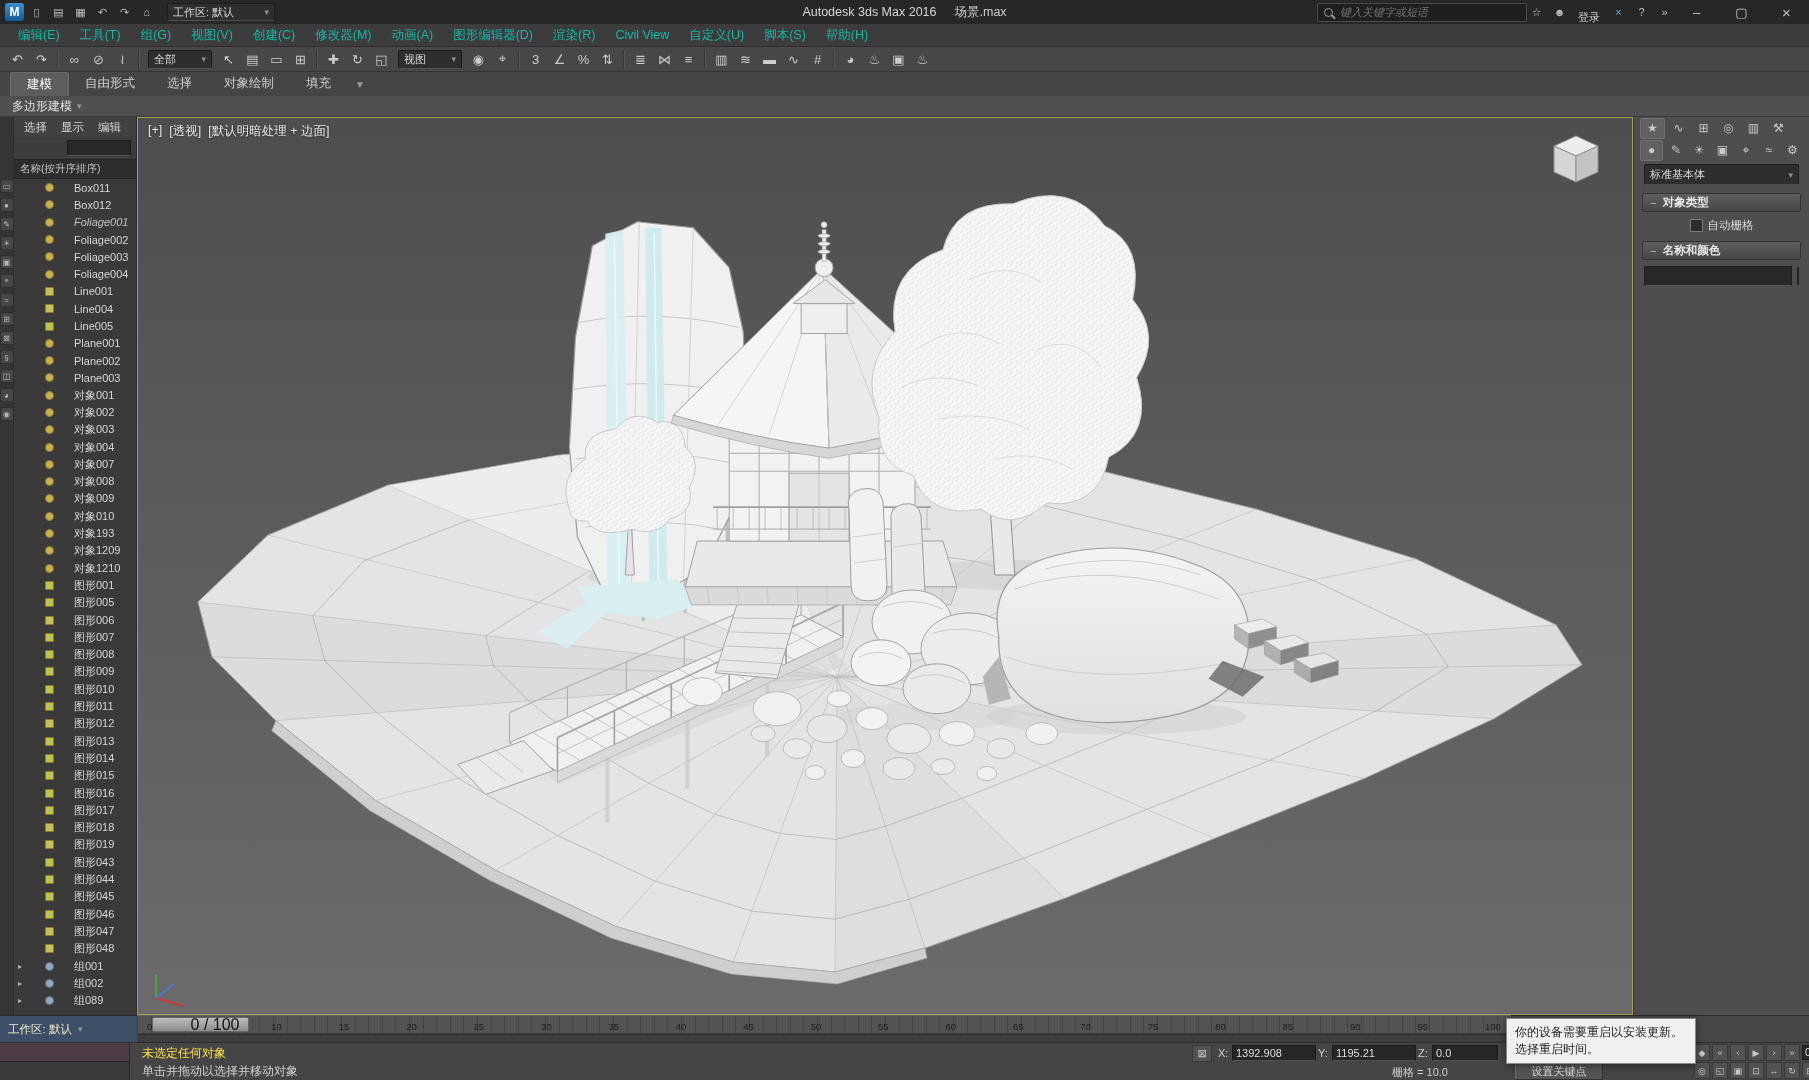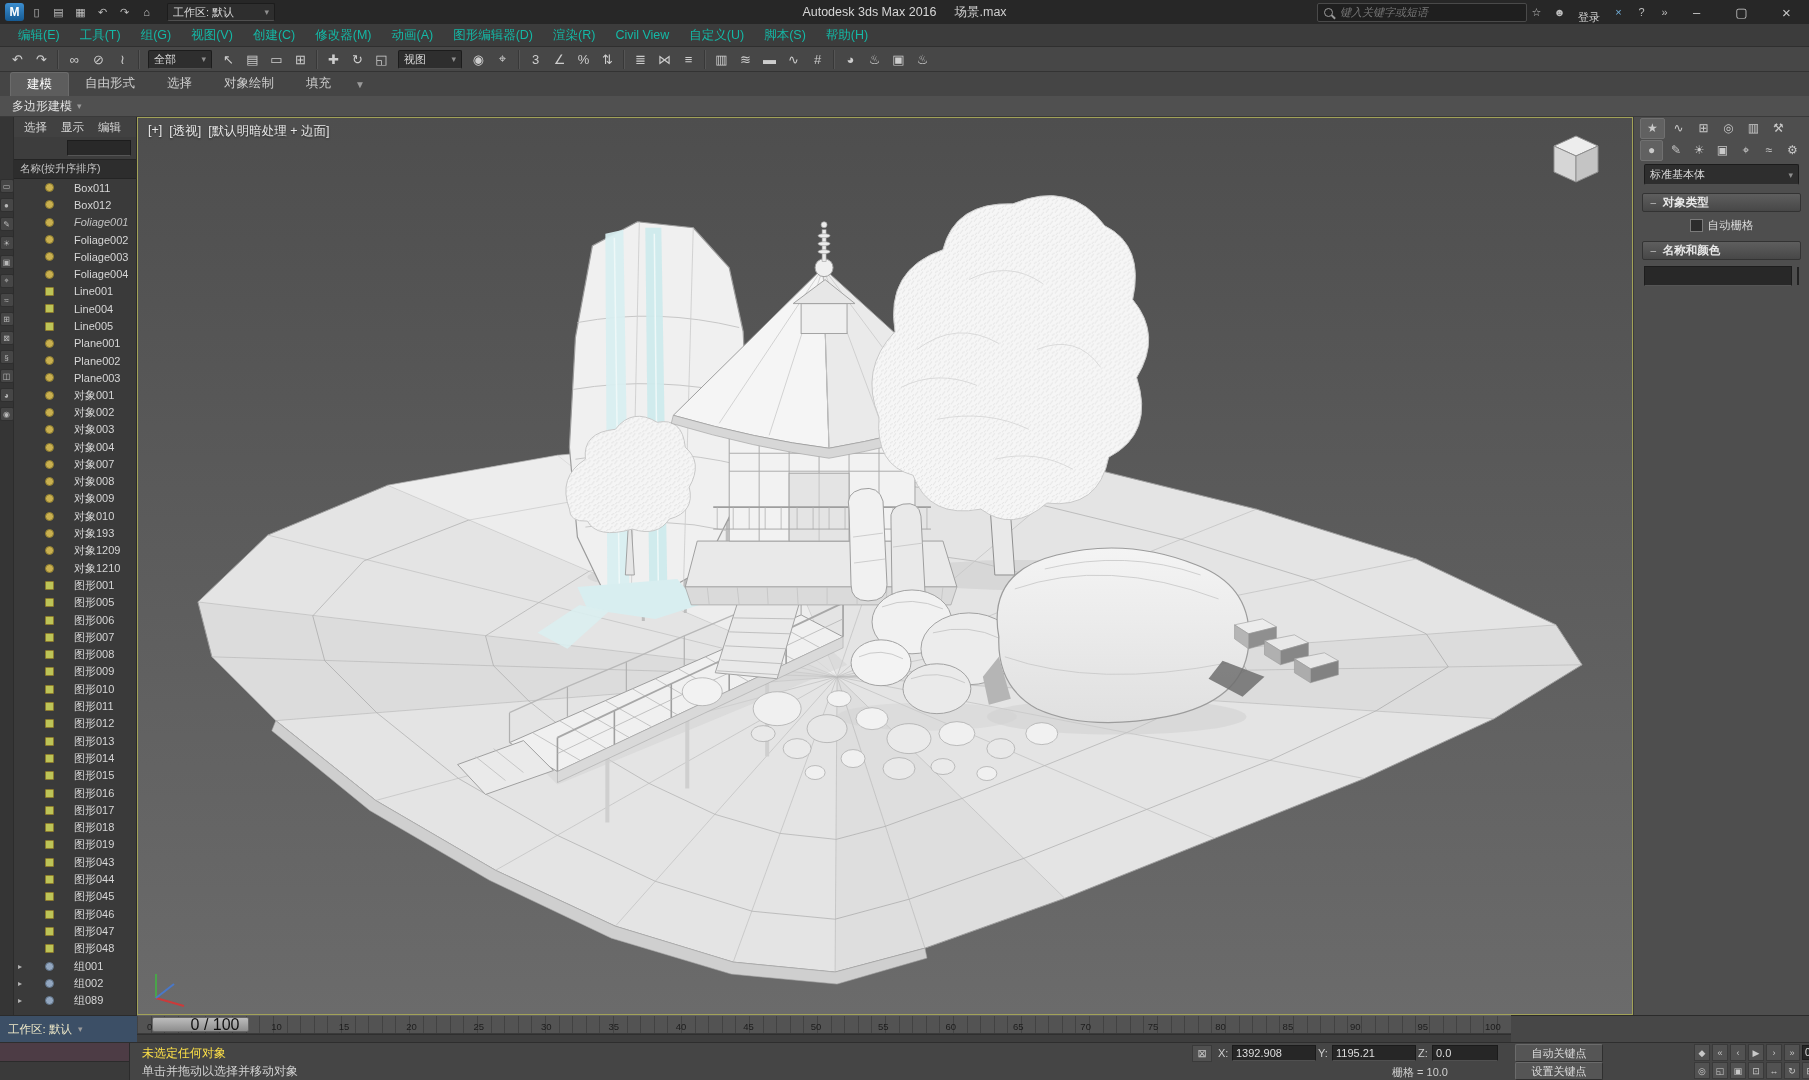--- a/index.html
+++ b/index.html
@@ -792,14 +792,18 @@
     <span class="ticon">◎</span>
         <span class="ticon">◱</span>
         <span class="ticon">▣</span>
         <span class="ticon">⊡</span>
         <span class="ticon">↔</span>
         <span class="ticon">↻</span>
         <span class="ticon">⊞</span>
       </div>
   </div>
 
+  <div class="toast">
+    <div>你的设备需要重启以安装更新。</div>
+    <div>选择重启时间。</div>
+  </div>
 
 </div>
 
 </body></html>

